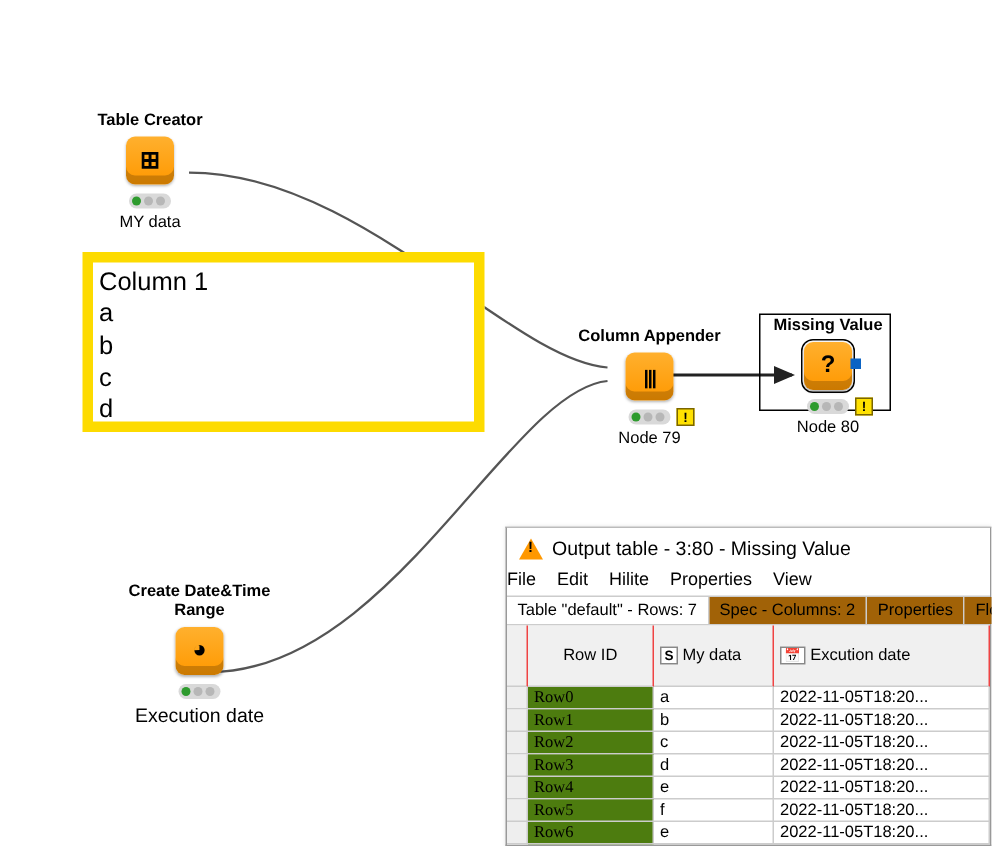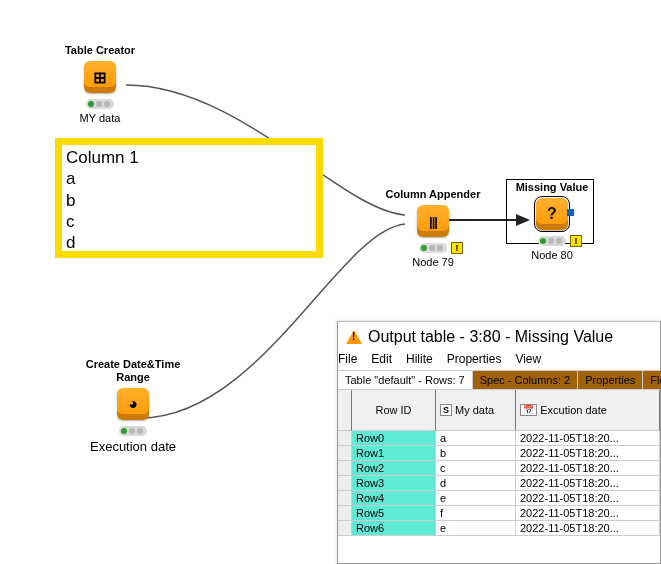--- a/index.html
+++ b/index.html
@@ -8,20 +8,21 @@
     height: 564px;
     background: #fff;
     font-family: Arial, Helvetica, sans-serif;
     font-size: 12px;
     position: relative;
     overflow: hidden;
   }
   .canvas {
     position: absolute;
     inset: 0;
+    margin-top: 30px;
   }
   svg.wires {
     position: absolute;
     inset: 0;
     width: 100%;
     height: 100%;
     pointer-events: none;
   }
   
   .node {
@@ -105,24 +106,24 @@
   
   .win {
     position: absolute;
     background: #fff;
     border: 1px solid #999;
     border-top: 1px solid #bbb;
     box-shadow: 0 0 3px rgba(0,0,0,0.15);
   }
   .win .titlebar {
     display: flex;
-    align-items: center;
+    align-items: flex-end;
     gap: 6px;
     padding: 6px 8px 2px 8px;
-    font-size: 16px;
+    font-size: 13px;
   }
   .win .titlebar .tri {
     width: 0; height: 0;
     border-left: 8px solid transparent;
     border-right: 8px solid transparent;
     border-bottom: 14px solid #ff9800;
     position: relative;
   }
   .win .titlebar .tri::after {
     content: '!';
@@ -173,21 +174,22 @@
   }
   .win .grid .cell {
     border-right: 1px solid #ccc;
     border-bottom: 1px solid #ccc;
     padding: 1px 4px;
     white-space: nowrap;
     overflow: hidden;
     text-overflow: ellipsis;
   }
   .win .grid .rowid {
-    background: #5eead4;
+    background: #4d7c0f;
+    font-family: Liberation Serif, serif;
   }
   .typebox {
     display: inline-flex;
     border: 1px solid #888;
     font-size: 9px;
     font-weight: bold;
     padding: 0 2px;
     height: 12px;
     align-items: center;
     background: #fff;

